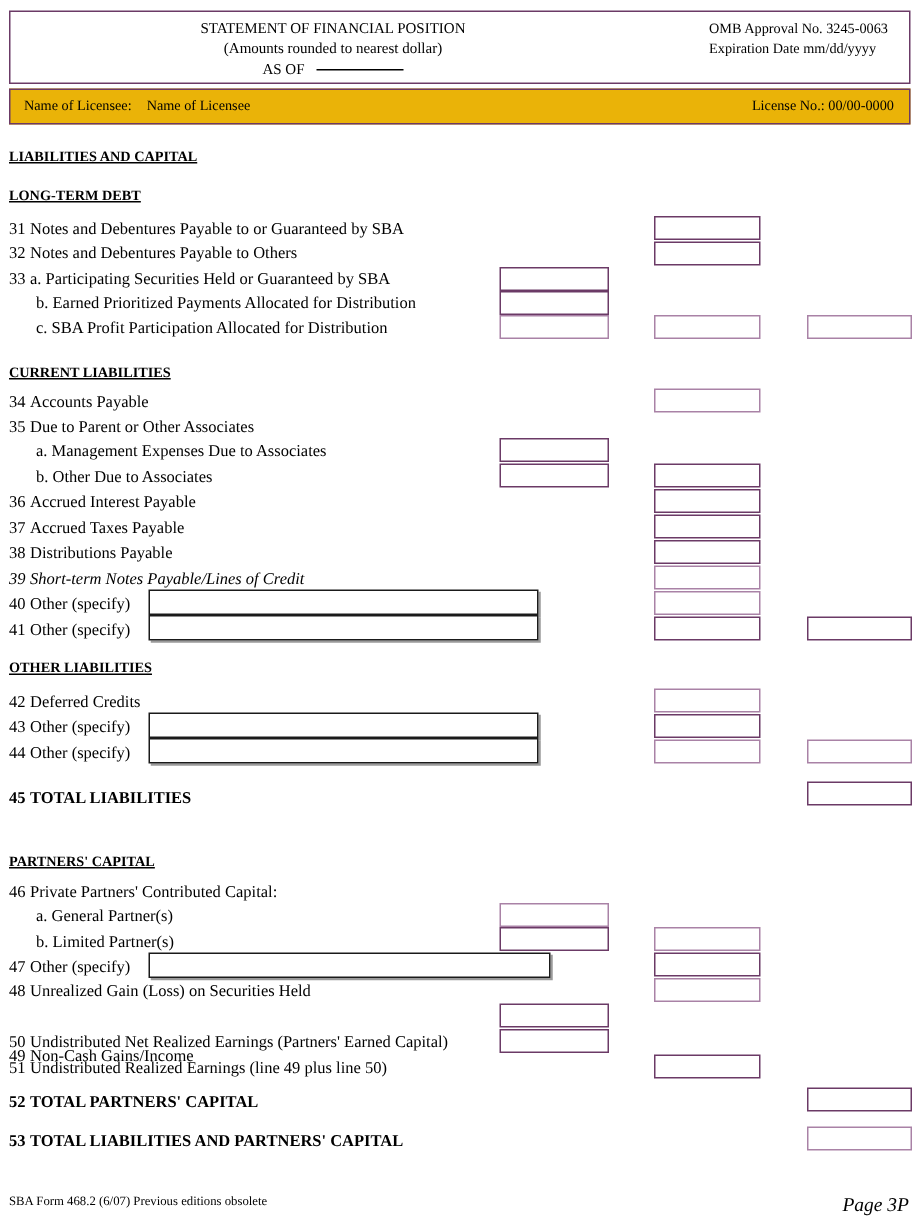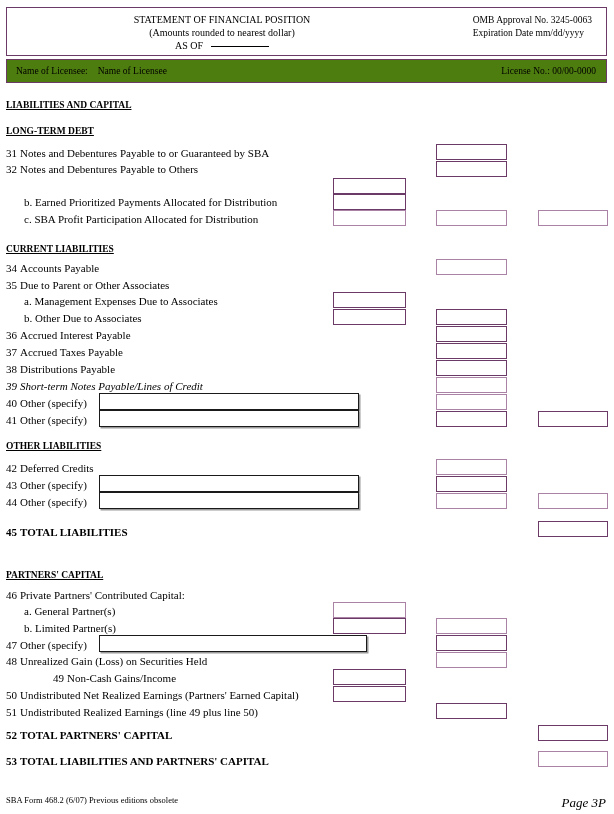--- a/index.html
+++ b/index.html
@@ -29,21 +29,21 @@
   .asof-rule{
     display:inline-block; width:58px; border-bottom:1.6px solid #000;
     margin-left:8px; vertical-align:2px; height:8px;
   }
   .hdr-omb{
     position:absolute; right:14px; top:6px; text-align:left;
     font-size:9.5px; line-height:13px;
   }
   .lic-box{
     position:absolute; left:6px; top:59px; width:601px; height:24px;
-    border:1.5px solid #6b3a66; background:#4d7c0f;
+    border:1.5px solid #6b3a66; background:#eab308;
   }
   .lic-left{ position:absolute; left:9px; top:6px; font-size:9.5px; }
   .lic-left .lbl{ margin-right:10px; }
   .lic-right{ position:absolute; right:10px; top:6px; font-size:9.5px; }
 
   
   .sect{
     position:absolute; font-weight:bold; font-size:9.5px;
     text-decoration:underline; white-space:nowrap;
   }
@@ -115,20 +115,23 @@
   <div class="row" style="left:6px; top:148px;">
     <span class="num">31</span><span>Notes and Debentures Payable to or Guaranteed by SBA</span>
   </div>
   <div class="amt c2" style="top:144px;"></div>
 
   <div class="row" style="left:6px; top:164px;">
     <span class="num">32</span><span>Notes and Debentures Payable to Others</span>
   </div>
   <div class="amt c2" style="top:161px;"></div>
 
+  <div class="row" style="left:6px; top:181px;">
+    <span class="num">33</span><span>a. Participating Securities Held or Guaranteed by SBA</span>
+  </div>
   <div class="amt c1" style="top:178px;"></div>
 
   <div class="row" style="left:24px; top:197px;">
     <span>b. Earned Prioritized Payments Allocated for Distribution</span>
   </div>
   <div class="amt c1" style="top:194px;"></div>
 
   <div class="row" style="left:24px; top:214px;">
     <span>c. SBA Profit Participation Allocated for Distribution</span>
   </div>
@@ -237,21 +240,21 @@
     <span class="num">47</span><span>Other (specify)</span>
   </div>
   <div class="spec" style="left:99px; top:635px; width:268px;"></div>
   <div class="amt c2" style="top:635px;"></div>
 
   <div class="row" style="left:6px; top:656px;">
     <span class="num">48</span><span>Unrealized Gain (Loss) on Securities Held</span>
   </div>
   <div class="amt c2 pale" style="top:652px;"></div>
 
-  <div class="row" style="left:6px; top:673px;margin-left:47px;">
+  <div class="row" style="left:6px; top:699px;">
     <span class="num">49</span><span>Non-Cash Gains/Income</span>
   </div>
   <div class="amt c1" style="top:669px;"></div>
 
   <div class="row" style="left:6px; top:690px;">
     <span class="num">50</span><span>Undistributed Net Realized Earnings (Partners' Earned Capital)</span>
   </div>
   <div class="amt c1" style="top:686px;"></div>
 
   <div class="row" style="left:6px; top:707px;">

